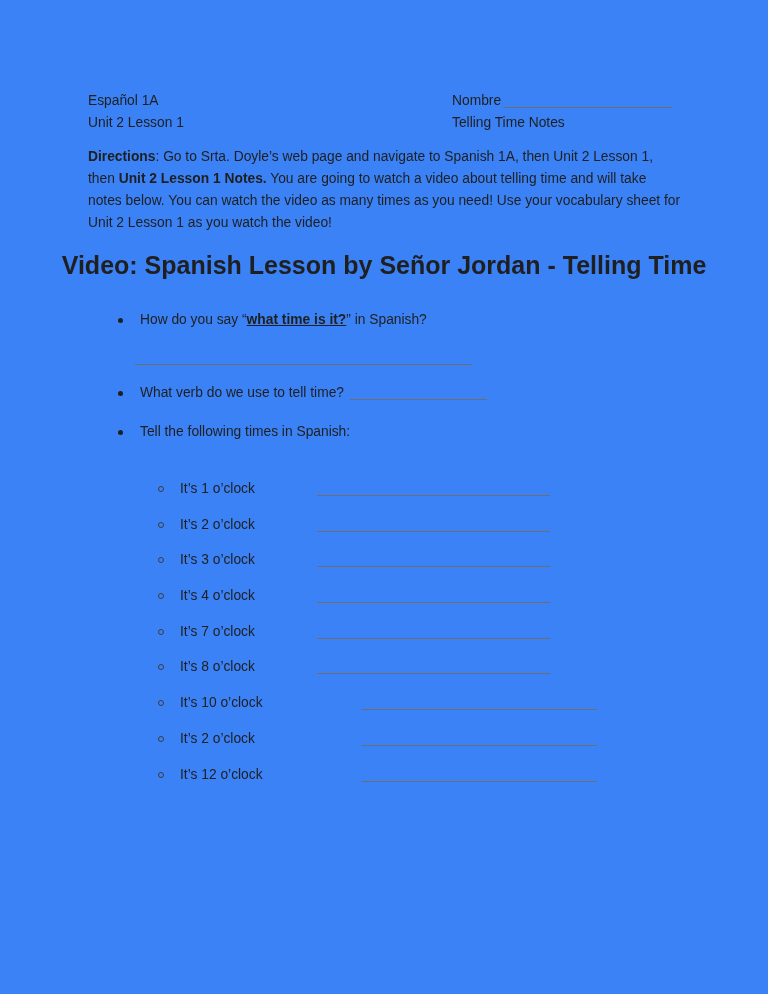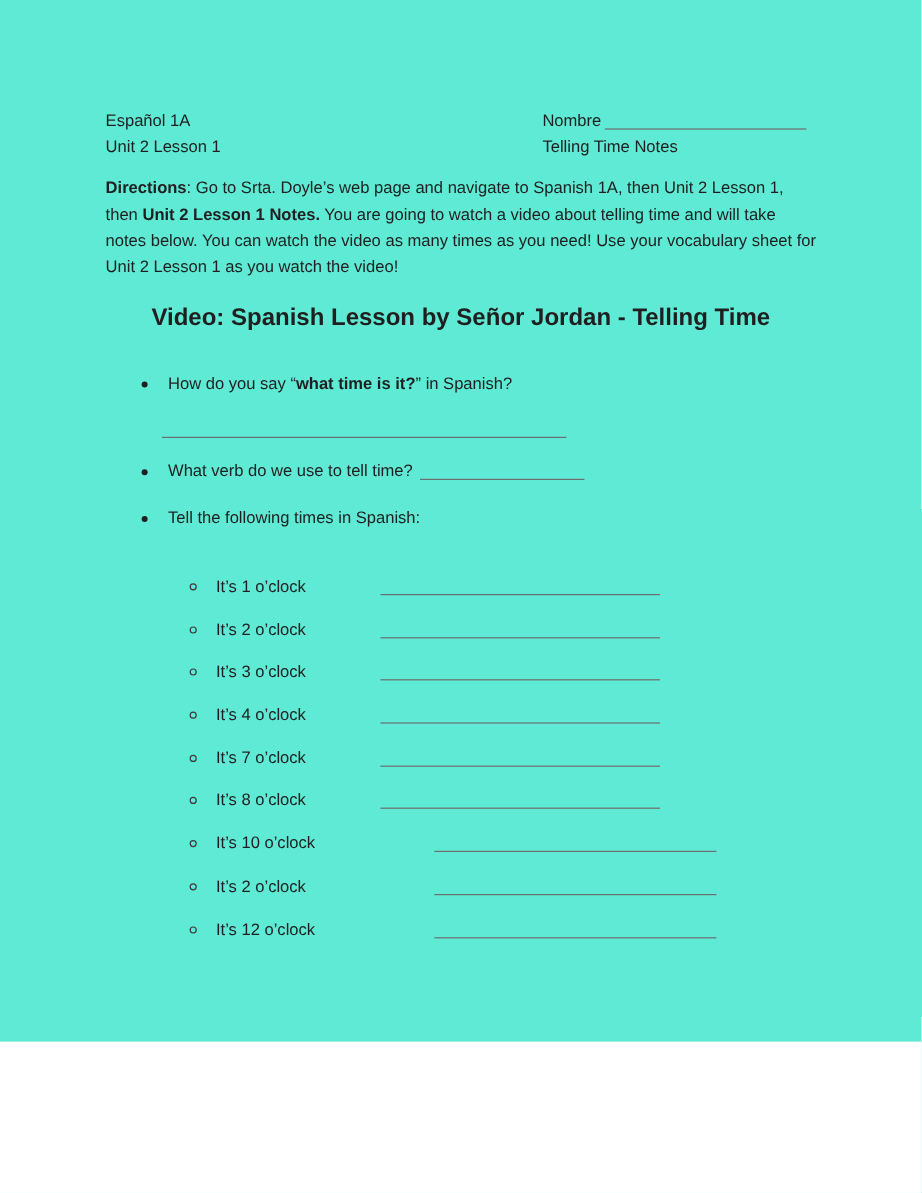--- a/index.html
+++ b/index.html
@@ -5,22 +5,22 @@
   * { margin: 0; padding: 0; box-sizing: border-box; }
   html, body { background: #ffffff; }
   body {
     width: 768px; height: 994px;
     font-family: "Liberation Sans", sans-serif;
     color: #1f1f1f;
     -webkit-font-smoothing: antialiased;
   }
   .page {
     position: relative;
-    width: 768px; height: 868px;
-    background: #5eead4;
+    width: 768px; height: 994px;
+    background: #3b82f6;
     overflow: hidden;
     font-size: 13.8px;
     line-height: 22px;
   }
   
   .hdr-left  { position: absolute; top: 90px; left: 88px; }
   .hdr-right { position: absolute; top: 90px; left: 452px; }
   .hdr-line  { white-space: nowrap; }
   
   .blank-inline {
@@ -37,37 +37,37 @@
     width: 593px;
     text-align: left;
   }
   .directions b { font-weight: bold; margin-top: 28px; }
   
   .video-title {
     position: absolute;
     top: 252px; left: 0;
     width: 768px;
     text-align: center;
-    font-size: 20px;
+    font-size: 25px;
     line-height: 27px;
     white-space: nowrap;
   }
   .video-title b { font-weight: bold; }
   
   .q-row { position: absolute; left: 0; width: 768px; height: 22px; }
   .q1 { top: 309px; }
   .q2 { top: 382px; }
   .q3 { top: 421px; }
   .bullet-dot {
     position: absolute; left: 118px; top: 9px;
     width: 5px; height: 5px;
     background: #1f1f1f; border-radius: 50%;
   }
   .q-text { position: absolute; left: 140px; top: 0; white-space: nowrap; }
-  .q-text b { font-weight: bold; }
+  .q-text b { font-weight: bold; text-decoration: underline; }
   .q2-blank { width: 137px; margin-left: 6px; }
   
   .q1-blank {
     position: absolute;
     left: 135px; top: 364px;
     width: 337px; height: 0;
     border-bottom: 1.5px solid #6e6e6e;
   }
   
   .times { position: absolute; top: 478px; left: 0; width: 768px; }

